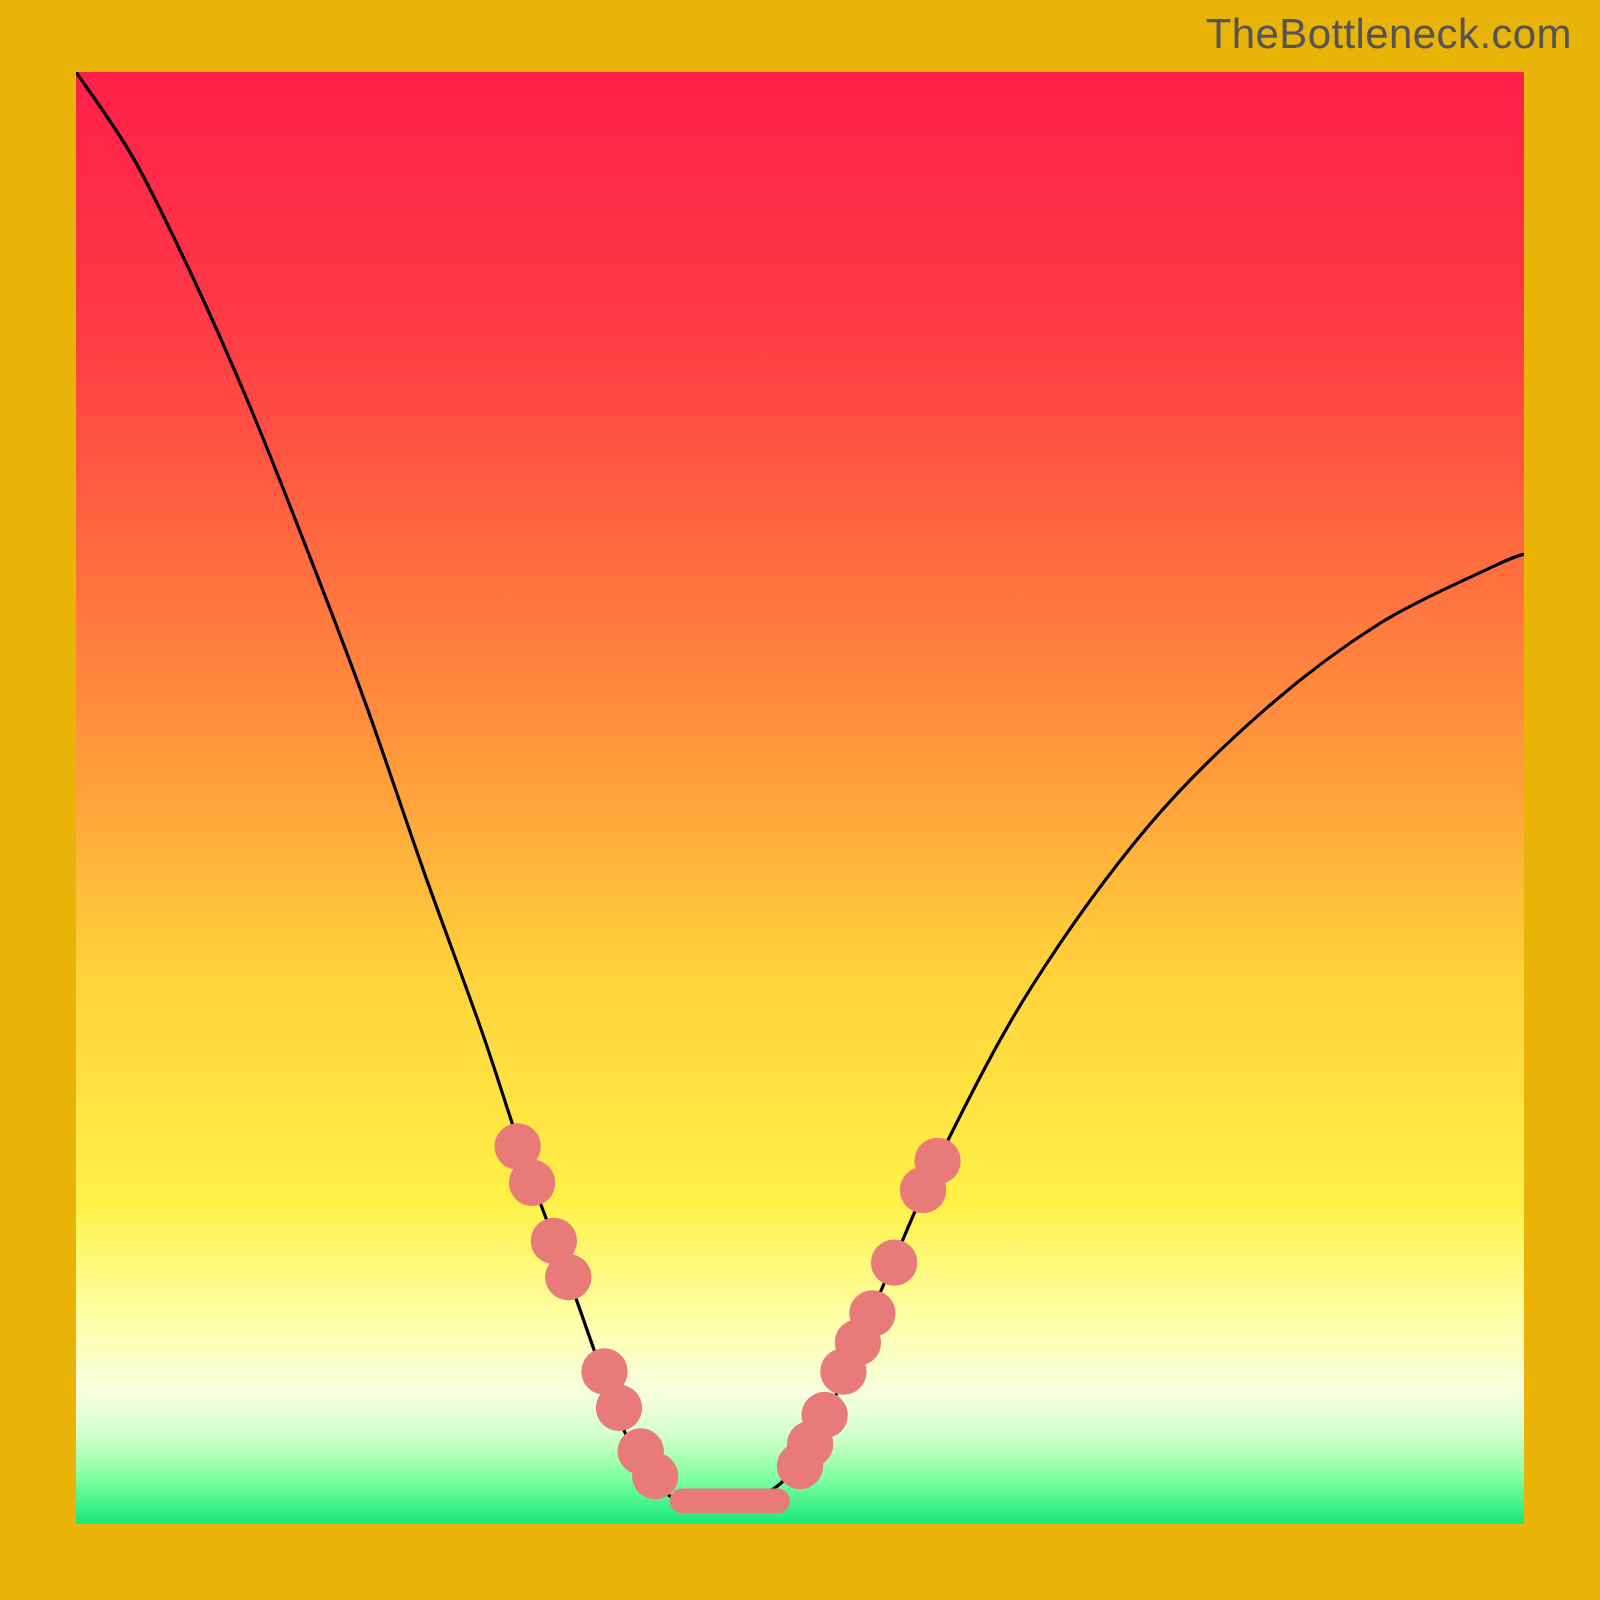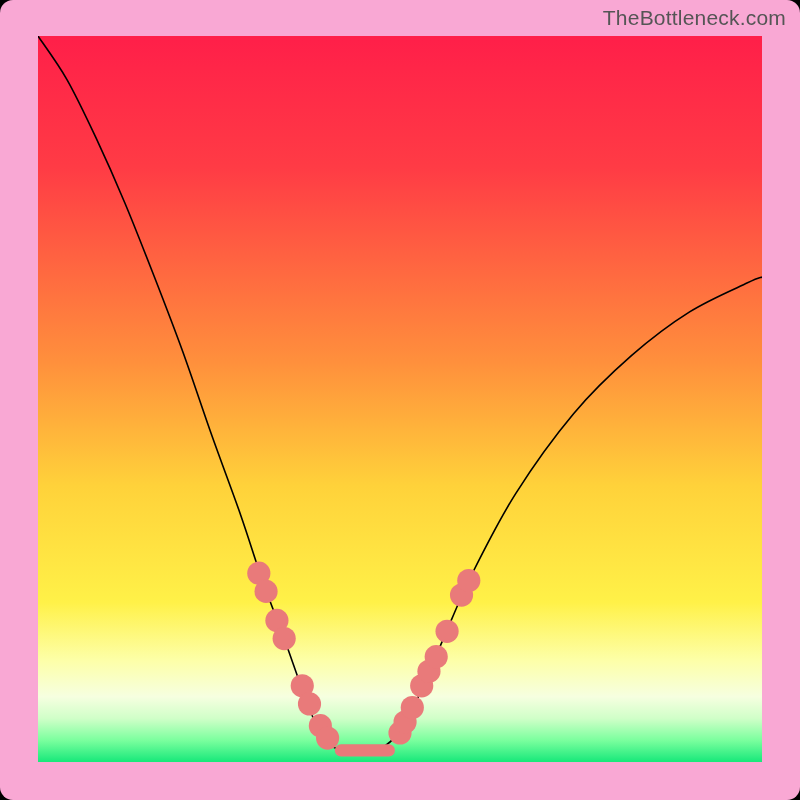--- a/index.html
+++ b/index.html
@@ -8,22 +8,21 @@
     width: 800px;
     height: 800px;
     overflow: hidden;
     background: #000;
     font-family: Arial, Helvetica, sans-serif;
   }
   .frame {
     position: relative;
     width: 800px;
     height: 800px;
-    background: #f9a8d4;
-    border-radius: 13px;
+    background: #eab308;
   }
   .watermark {
     position: absolute;
     top: 6px;
     right: 14px;
     color: #555;
     font-size: 21px;
     font-weight: 500;
     letter-spacing: 0.2px;
     z-index: 10;

